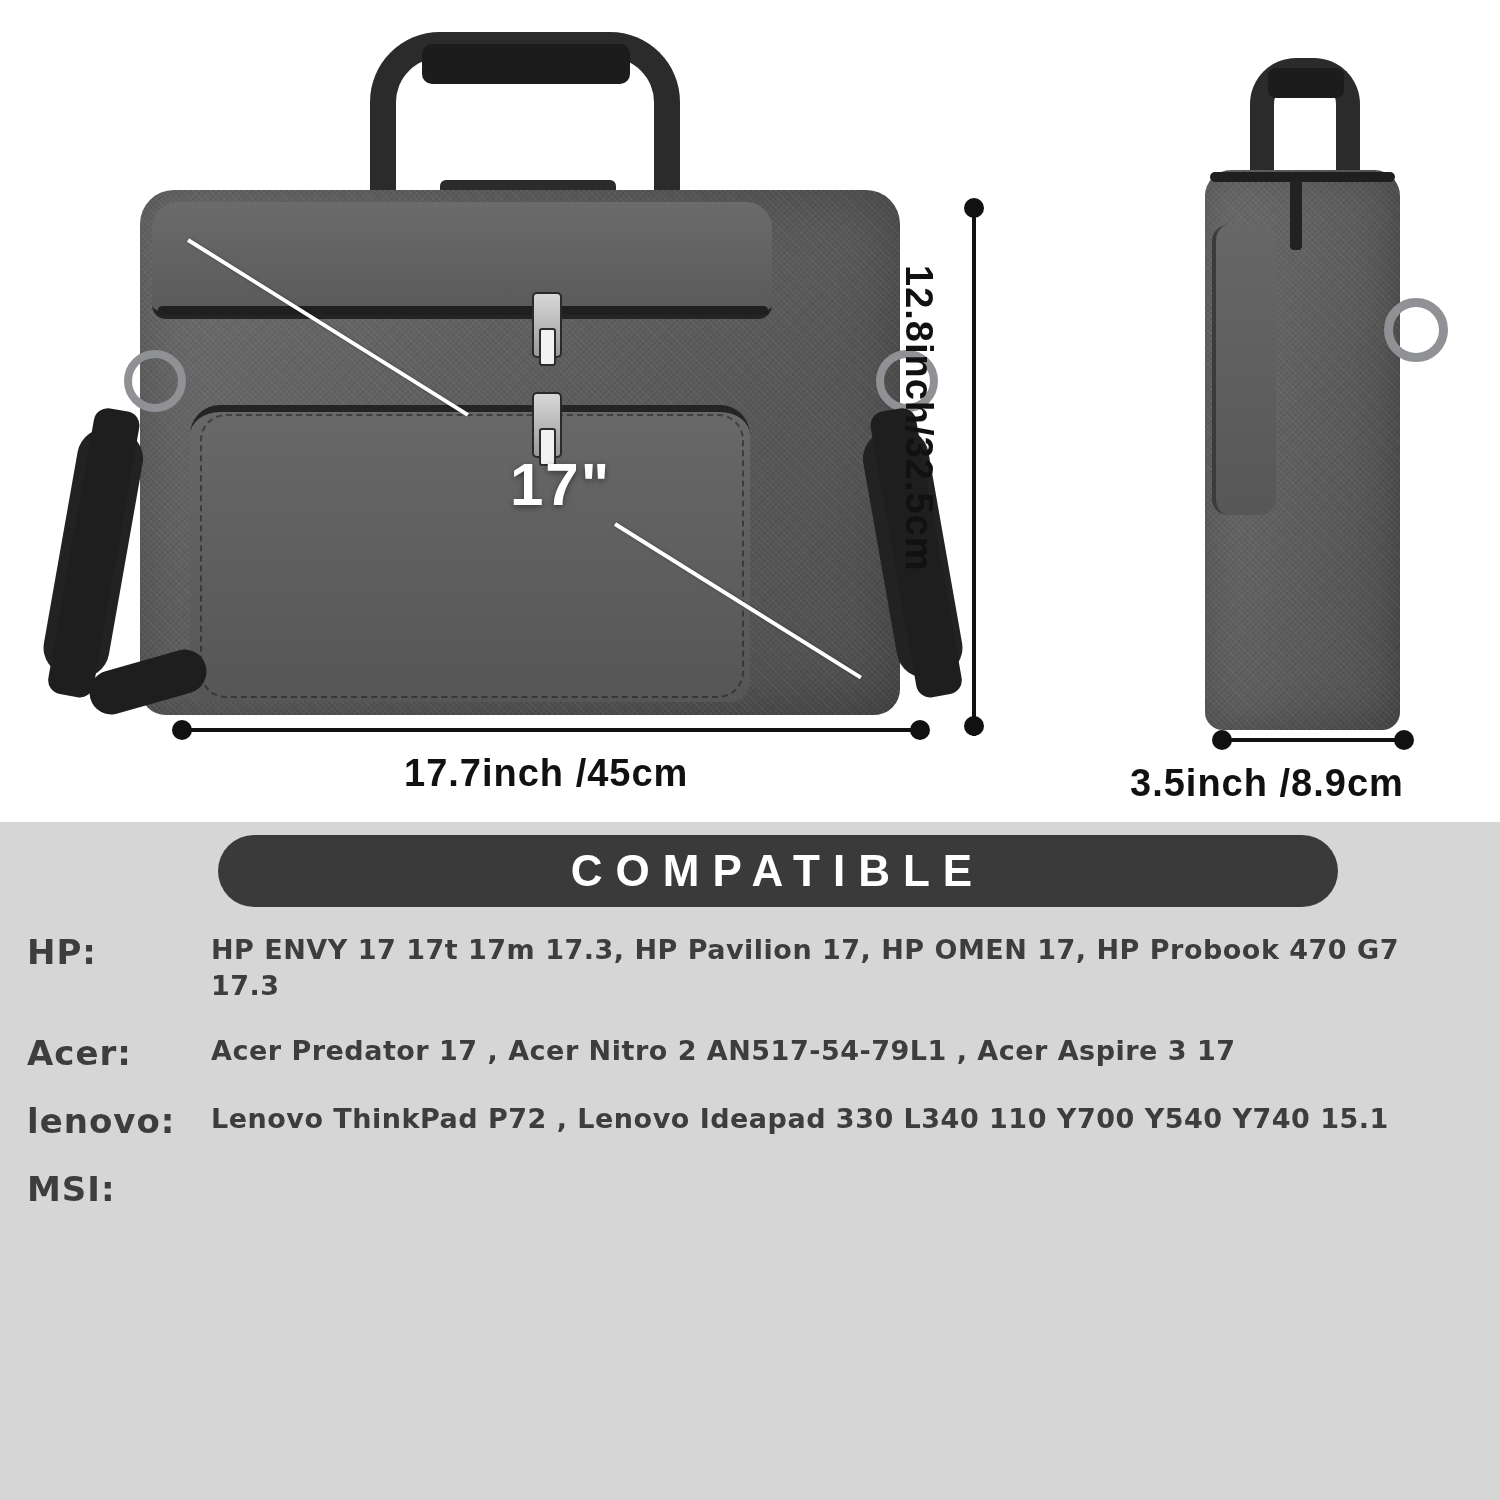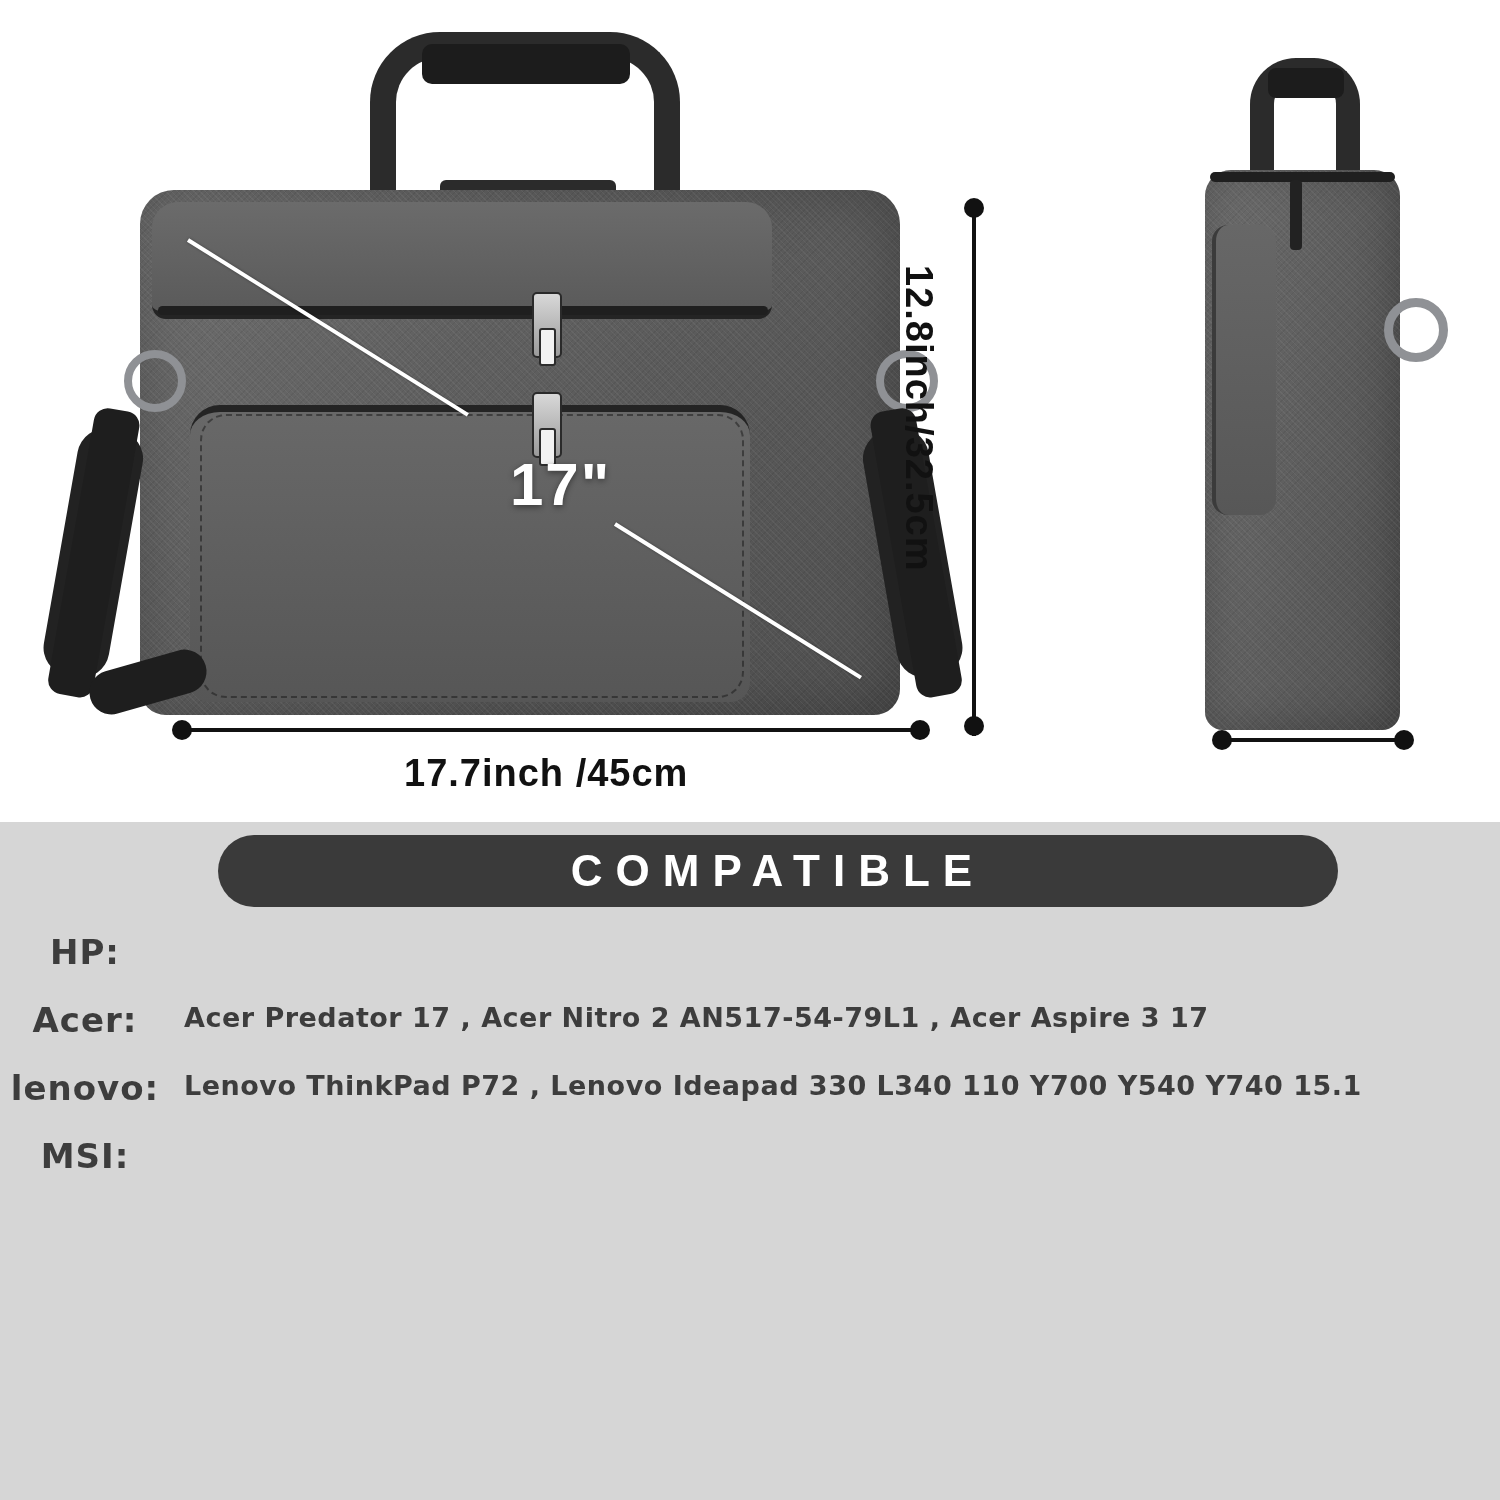--- a/index.html
+++ b/index.html
@@ -361,27 +361,28 @@
     width: 1500px;
   }
   .compat-row {
     display: flex;
     align-items: flex-start;
     padding: 14px 0 14px 0;
   }
   .brand {
     width: 170px;
     flex: none;
-    text-align: center;
+    text-align: left;
     padding-right: 14px;
     font-size: 34px;
     font-weight: bold;
     color: #3d3d3d;
     letter-spacing: 1px;
     font-family: "DejaVu Sans", sans-serif;
+    padding-left: 27px;
   }
   .models {
     flex: 1;
     padding-right: 40px;
     font-size: 27px;
     line-height: 1.35;
     font-weight: bold;
     color: #3d3d3d;
     letter-spacing: .5px;
     font-family: "DejaVu Sans", sans-serif;
@@ -444,32 +445,34 @@
       <div class="side-body-texture"></div>
     </div>
     <div class="side-zip"></div>
     <div class="side-zip-pull"></div>
     <div class="side-pocket"></div>
     <div class="side-dring"></div>
 
     <div class="dim-h2"></div>
     <div class="dot h2-left"></div>
     <div class="dot h2-right"></div>
+    <div class="dim-h2-label">3.5inch /8.9cm</div>
   </div>
 </div>
 
 <div id="compat-section">
   <div id="compat-banner">
     <span class="title">COMPATIBLE</span>
   </div>
 
   <div class="compat-rows">
 
     <div class="compat-row">
       <div class="brand">HP:</div>
+      <div class="models">HP ENVY 17 17t 17m 17.3, HP Pavilion 17, HP OMEN 17, HP Probook 470 G7 17.3</div>
     </div>
 
     <div class="compat-row">
       <div class="brand">Acer:</div>
       <div class="models">Acer Predator 17 , Acer Nitro 2 AN517-54-79L1 , Acer Aspire 3 17</div>
     </div>
 
 
     <div class="compat-row">
       <div class="brand">lenovo:</div>

